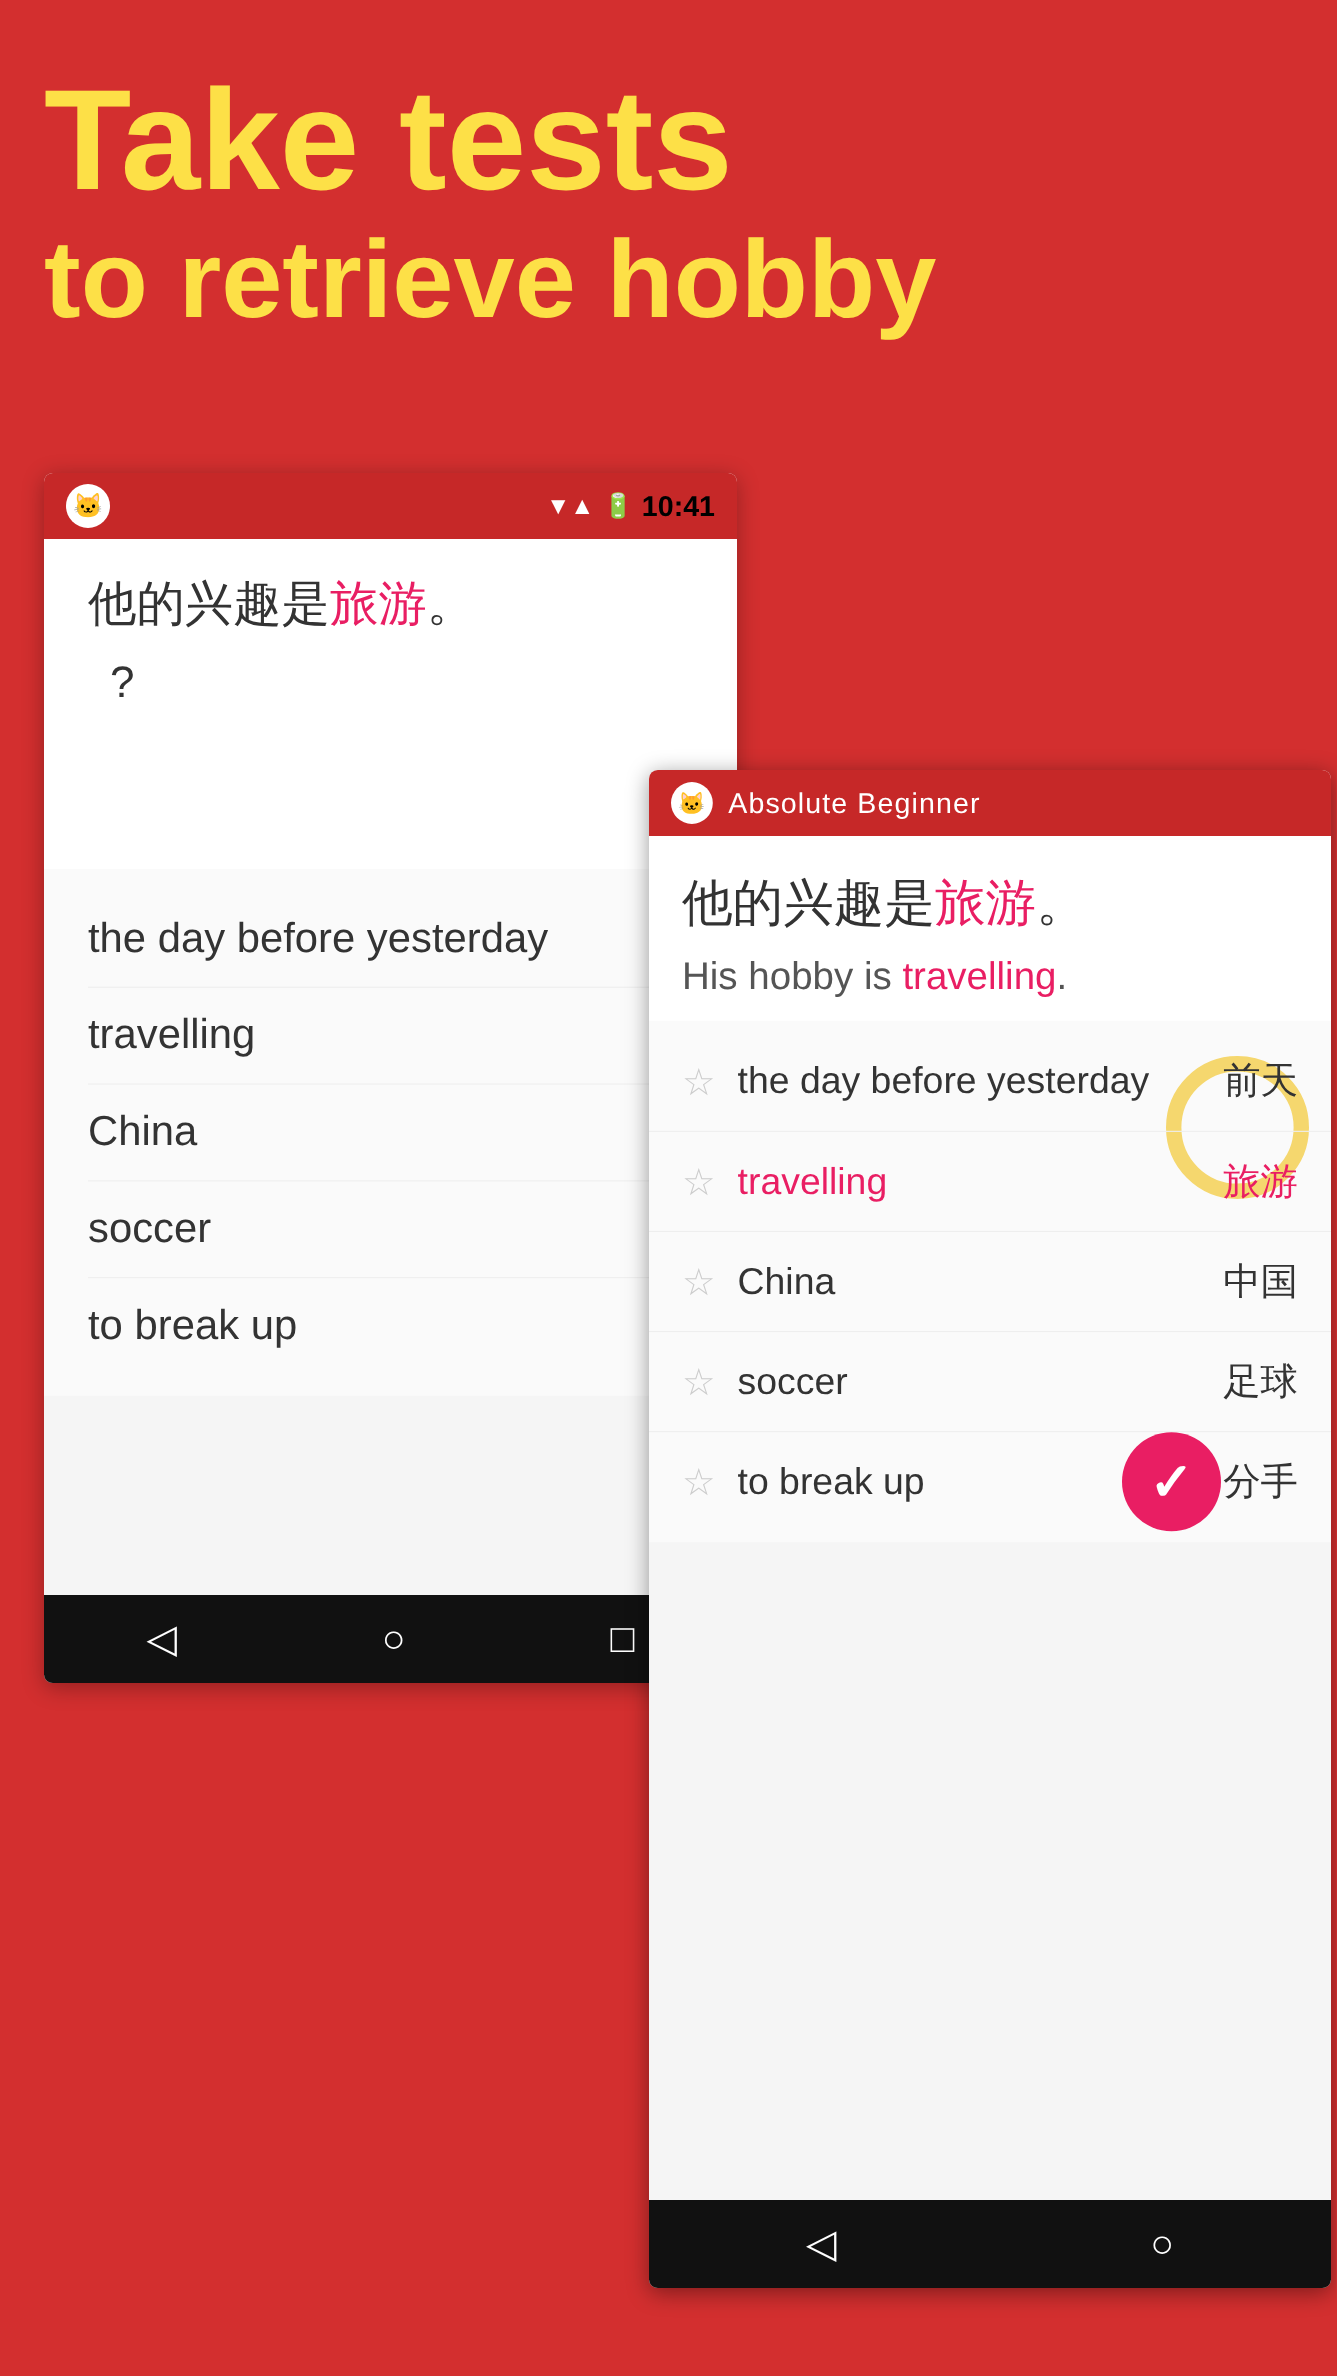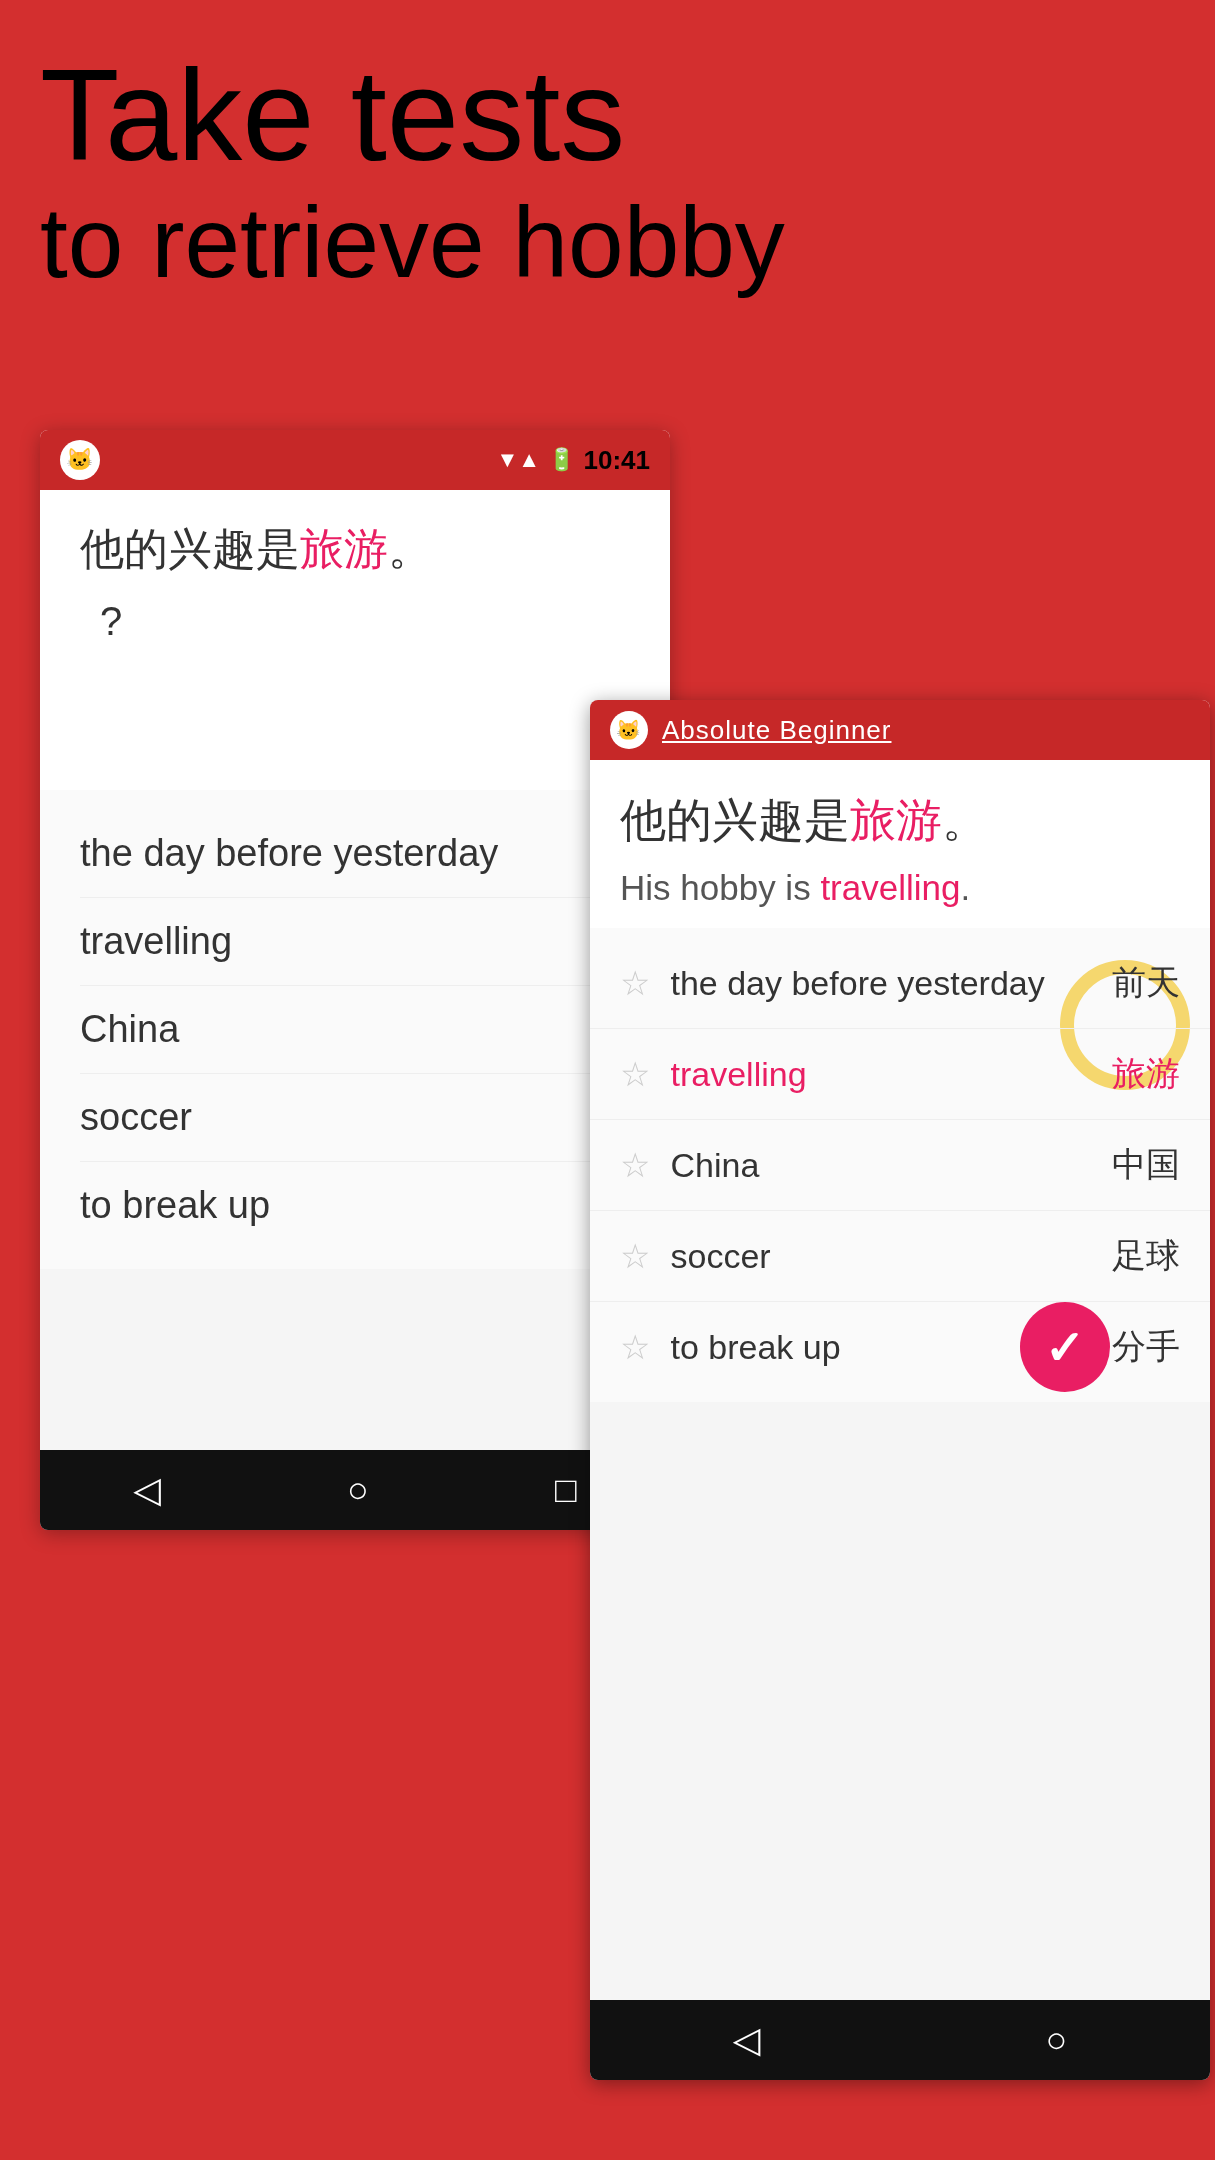--- a/index.html
+++ b/index.html
@@ -8,25 +8,25 @@
       height: 2160px;
       background-color: #d32f2f;
       font-family: 'Arial', sans-serif;
       overflow: hidden;
       position: relative;
     }
 
     
     .hero-title {
       position: absolute;
-      top: 44px;
+      top: 56px;
       left: 40px;
       right: 40px;
-      color: #000000;
-      font-weight: 400;
+      color: #fde047;
+      font-weight: 700;
     }
     .hero-title .line1 {
       font-size: 130px;
       line-height: 1.1;
       display: block;
     }
     .hero-title .line2 {
       font-size: 100px;
       line-height: 1.1;
       display: block;
@@ -163,21 +163,20 @@
       border-radius: 50%;
       display: flex;
       align-items: center;
       justify-content: center;
       font-size: 20px;
     }
     .level-text {
       color: white;
       font-size: 26px;
       letter-spacing: 1px;
-      text-decoration: underline;
     }
 
     
     .right-content {
       background: white;
       padding: 30px 30px 20px;
     }
     .right-chinese {
       font-size: 46px;
       color: #333;

